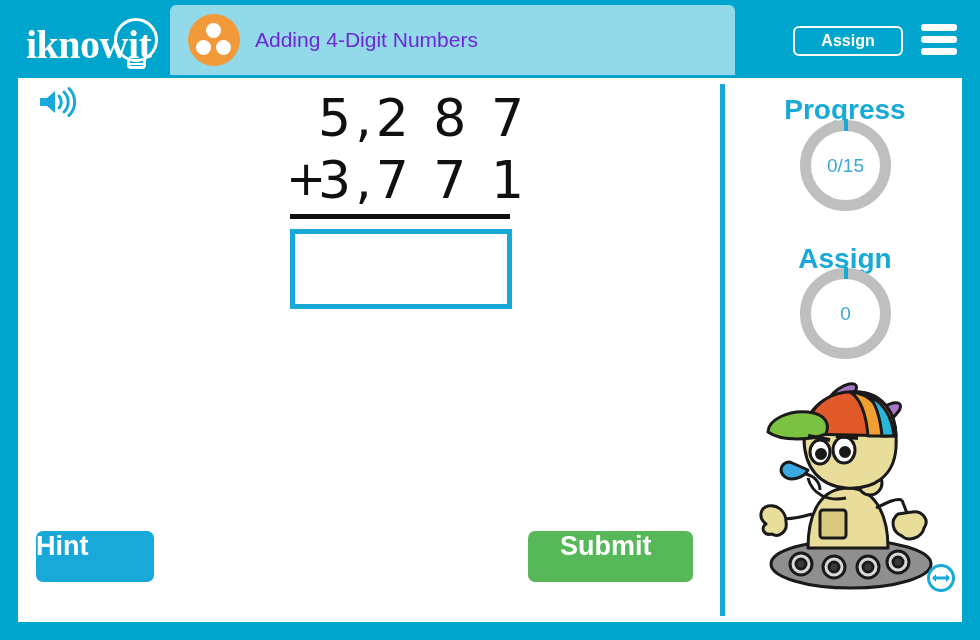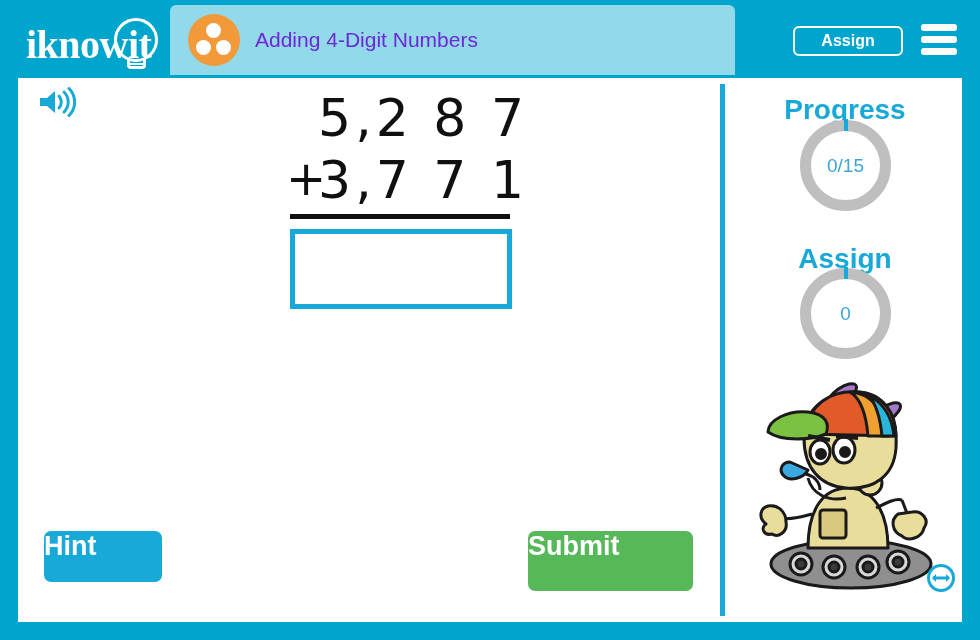--- a/index.html
+++ b/index.html
@@ -260,28 +260,29 @@
     position: absolute;
     border: none;
     border-radius: 7px;
     color: #ffffff;
     font-size: 27px;
     font-weight: bold;
     cursor: pointer;
     font-family: "Liberation Sans", sans-serif;
   }
   .hint-btn {
-    left: 26px; top: 453px;
+    left: 18px; top: 453px;
     width: 118px; height: 51px;
     background: #18a9d8;
   }
   .submit-btn {
     left: 510px; top: 453px;
-    width: 165px; height: 60px;
+    width: 165px; height: 51px;
     background: #57b859;
+    padding-left: 32px;
   }
 </style>
 </head>
 <body>
 
 <div class="app-frame">
 
   <div class="header">
 
     <div class="logo-area">

